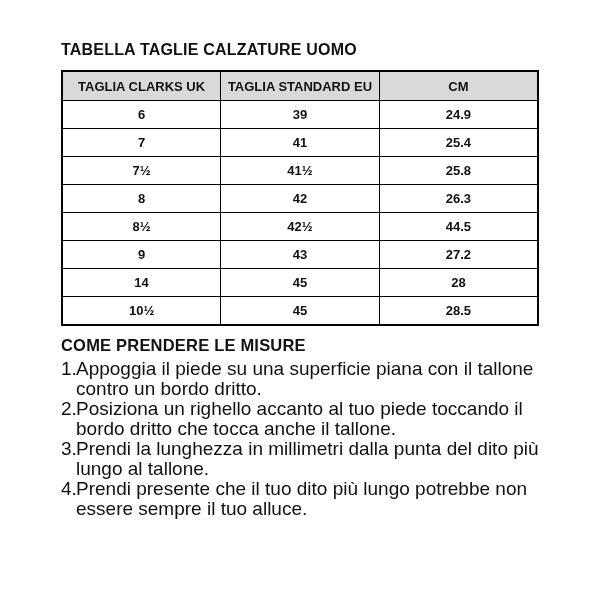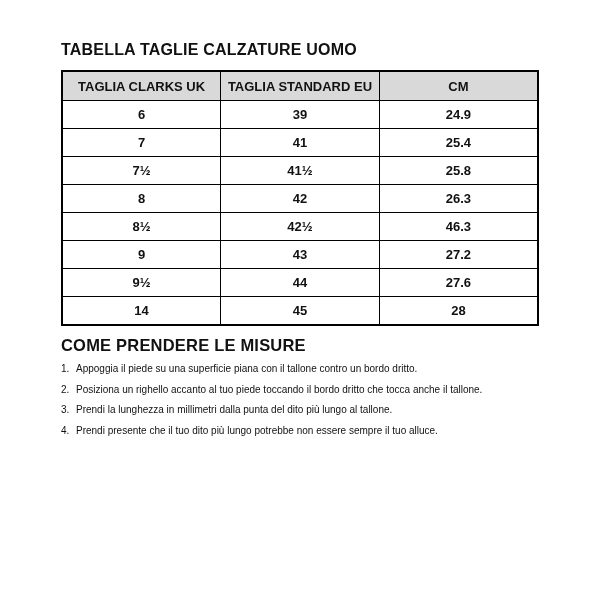--- a/index.html
+++ b/index.html
@@ -58,21 +58,21 @@
     font-weight: 700;
     letter-spacing: 0.2px;
     white-space: nowrap;
   }
   ol.steps {
     list-style: none;
     counter-reset: step;
     margin: 4px 0 0 0;
     padding: 0;
     width: 485px;
-    font-size: 10px;
+    font-size: 19px;
     line-height: 19.5px;
   }
   ol.steps li {
     counter-increment: step;
     position: relative;
     padding-left: 15px;
     margin: 0 0 1px 0;
   }
   ol.steps li::before {
     content: counter(step) ".";
@@ -113,36 +113,36 @@
         <td>25.8</td>
       </tr>
       <tr>
         <td>8</td>
         <td>42</td>
         <td>26.3</td>
       </tr>
       <tr>
         <td>8½</td>
         <td>42½</td>
-        <td>46.3</td>
+        <td>44.5</td>
       </tr>
       <tr>
         <td>9</td>
         <td>43</td>
         <td>27.2</td>
       </tr>
       <tr>
-        <td>9½</td>
-        <td>44</td>
-        <td>27.6</td>
-      </tr>
-      <tr>
         <td>14</td>
         <td>45</td>
         <td>28</td>
+      </tr>
+      <tr>
+        <td>10½</td>
+        <td>45</td>
+        <td>28.5</td>
       </tr>
     </tbody>
   </table>
 
   <h2 class="measure-heading">COME PRENDERE LE MISURE</h2>
 
   <ol class="steps">
     <li>Appoggia il piede su una superficie piana con il tallone contro un bordo dritto.</li>
     <li>Posiziona un righello accanto al tuo piede toccando il bordo dritto che tocca anche il tallone.</li>
     <li>Prendi la lunghezza in millimetri dalla punta del dito più lungo al tallone.</li>

